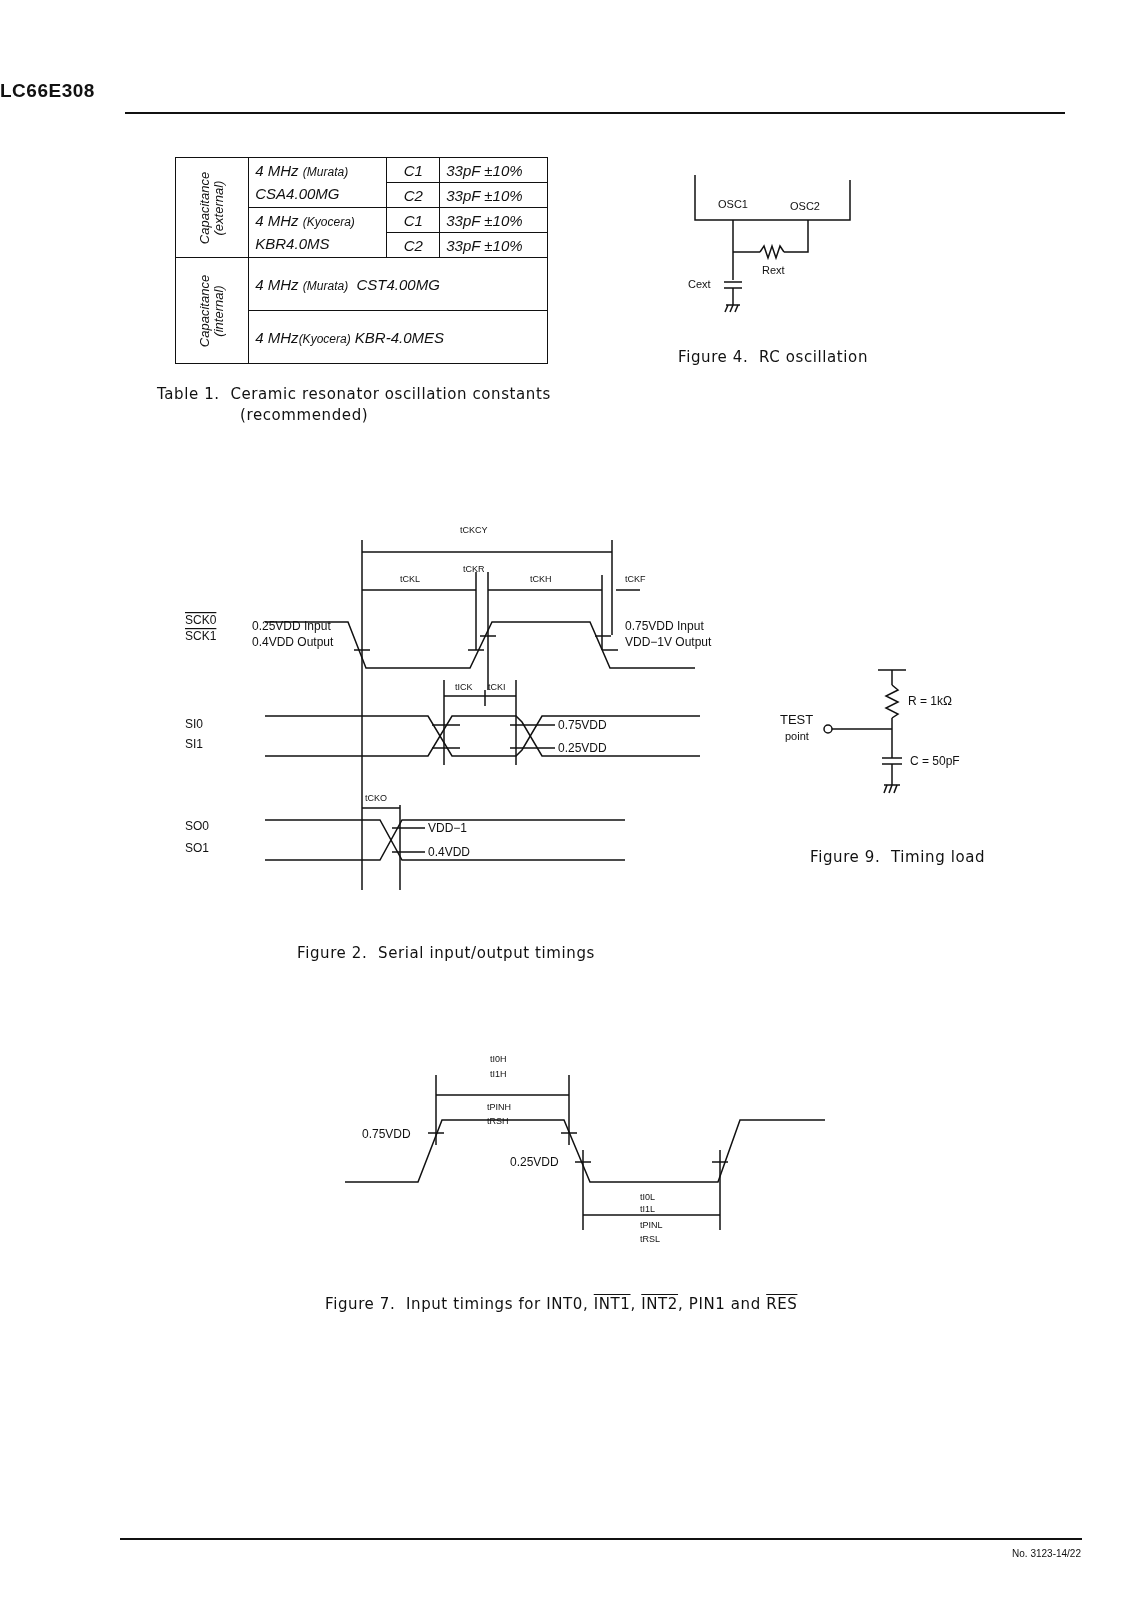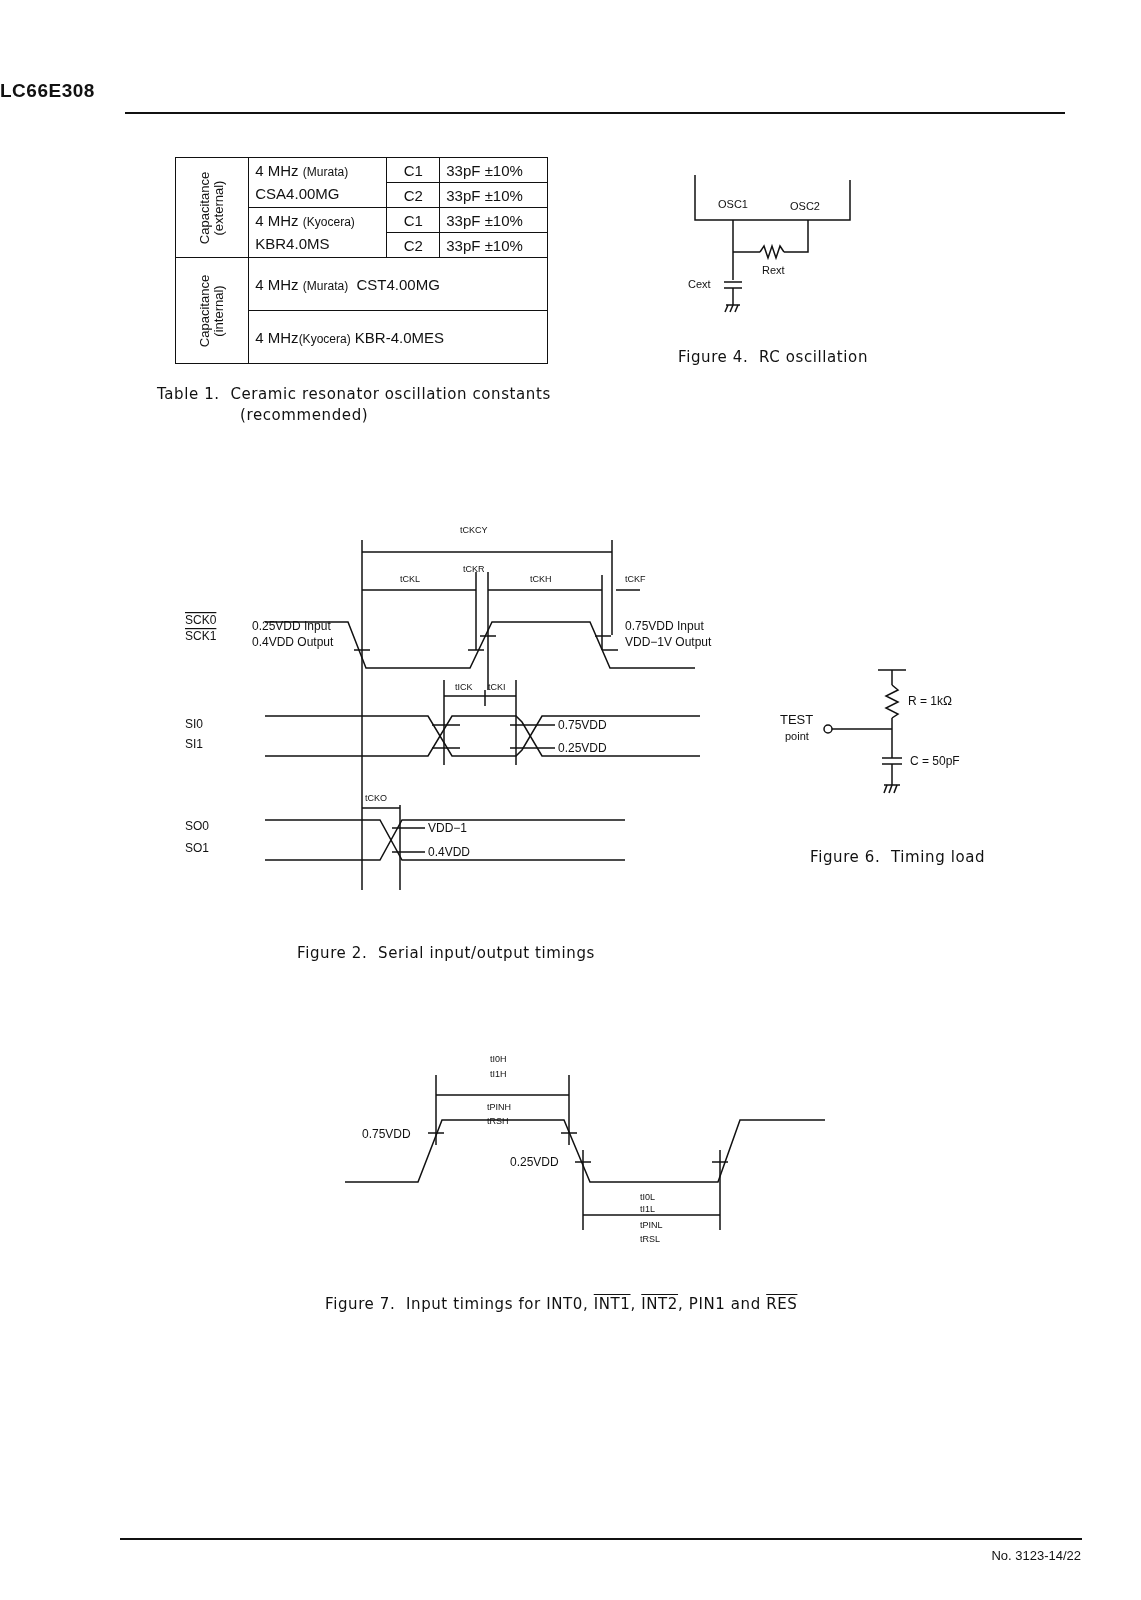--- a/index.html
+++ b/index.html
@@ -3,27 +3,27 @@
 <meta charset="utf-8">
 <style>
   html, body { margin:0; padding:0; background:#fff; }
   body { width:1141px; height:1600px; position:relative; overflow:hidden;
          font-family:"Liberation Sans", sans-serif; color:#111; }
   .abs { position:absolute; }
   .hdr-title { left:0; width:1141px; top:80px; text-align:left; font-size:19px; font-weight:bold; letter-spacing:0.5px; }
   .rule { height:2px; background:#111; }
   .caption { font-family:"DejaVu Sans", sans-serif; font-size:15px; letter-spacing:0.6px; white-space:pre; }
   table.res { border-collapse:collapse; font-size:15px; }
-  table.res td { border:1.6px solid #111; padding:0 6px; height:24px; white-space:nowrap; }
+  table.res td { border:1.6px solid #111; padding:0 6px; height:24px; white-space:nowrap;font-style:italic; }
   table.res td.vert { width:30px; padding:0; text-align:center; }
   .vtext { display:inline-block; transform:rotate(-90deg); white-space:nowrap; font-size:13px; line-height:14px; text-align:center; }
   .small { font-size:12px; }
   .ctr { text-align:center;margin-top:48px; }
   svg text { font-family:"Liberation Sans", sans-serif; fill:#111; }
-  .footer-no { right:60px; top:1548px; font-size:13px; }
+  .footer-no { right:60px; top:1548px; font-size:10px; }
   .ol { text-decoration:overline; }
 </style>
 </head>
 <body>
 
 <div class="abs hdr-title">LC66E308</div>
 <div class="abs rule" style="left:125px; top:112px; width:940px;"></div>
 
 <div class="abs" style="left:175px; top:157px;">
   <table class="res">
@@ -169,21 +169,21 @@
     <line x1="104" y1="125" x2="120" y2="125"></line>
     <line x1="107" y1="125" x2="104" y2="133"></line>
       <line x1="112" y1="125" x2="109" y2="133"></line>
       <line x1="117" y1="125" x2="114" y2="133"></line>
   </g>
   <text x="0" y="64" font-size="13">TEST</text>
   <text x="5" y="80" font-size="11">point</text>
   <text x="128" y="45" font-size="12">R = 1kΩ</text>
   <text x="130" y="105" font-size="12">C = 50pF</text>
 </svg>
-<div class="abs caption" style="left:810px; top:848px;">Figure 6.  Timing load</div>
+<div class="abs caption" style="left:810px; top:848px;">Figure 9.  Timing load</div>
 
 <svg class="abs" style="left:330px; top:1040px;" width="520" height="240">
   <g stroke="#111" stroke-width="1.5" fill="none">
     <polyline points="15,142 88,142 112,80 234,80 260,142 388,142 410,80 495,80"></polyline>
     <line x1="106" y1="35" x2="106" y2="105"></line>
     <line x1="239" y1="35" x2="239" y2="105"></line>
     <line x1="106" y1="55" x2="239" y2="55"></line>
     <line x1="98" y1="93" x2="114" y2="93"></line>
     <line x1="231" y1="93" x2="247" y2="93"></line>
     <line x1="245" y1="122" x2="261" y2="122"></line>

